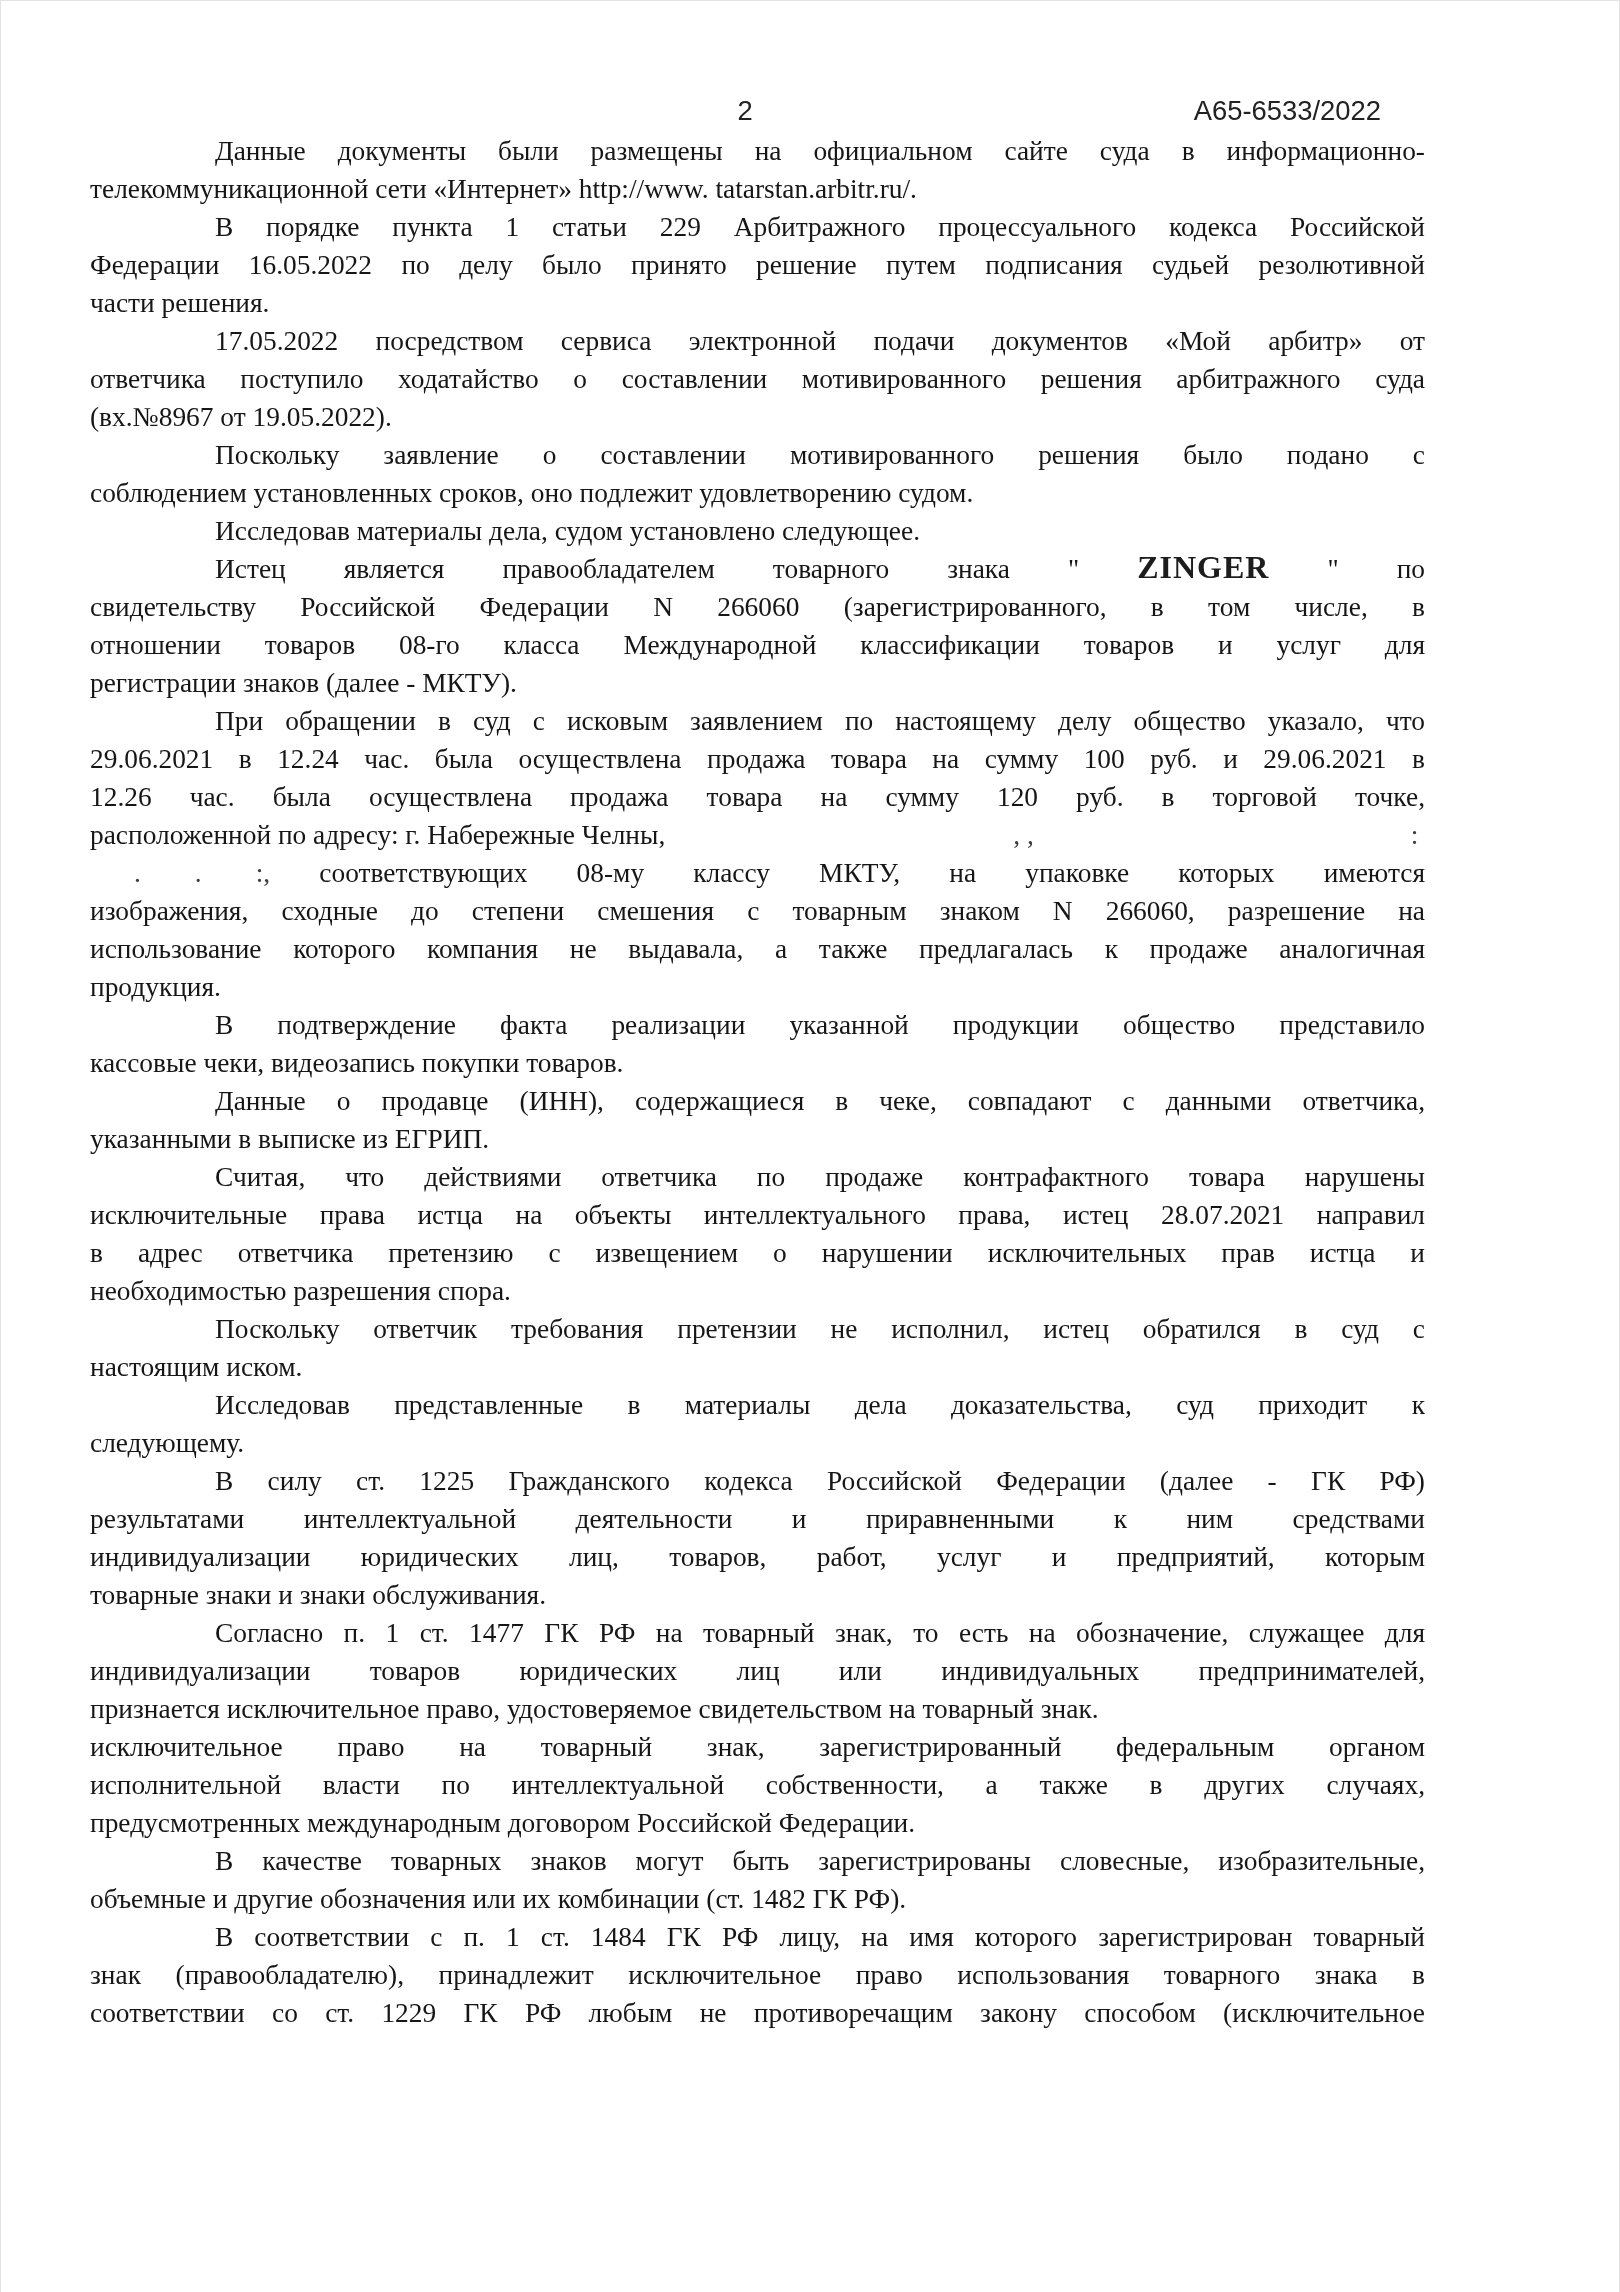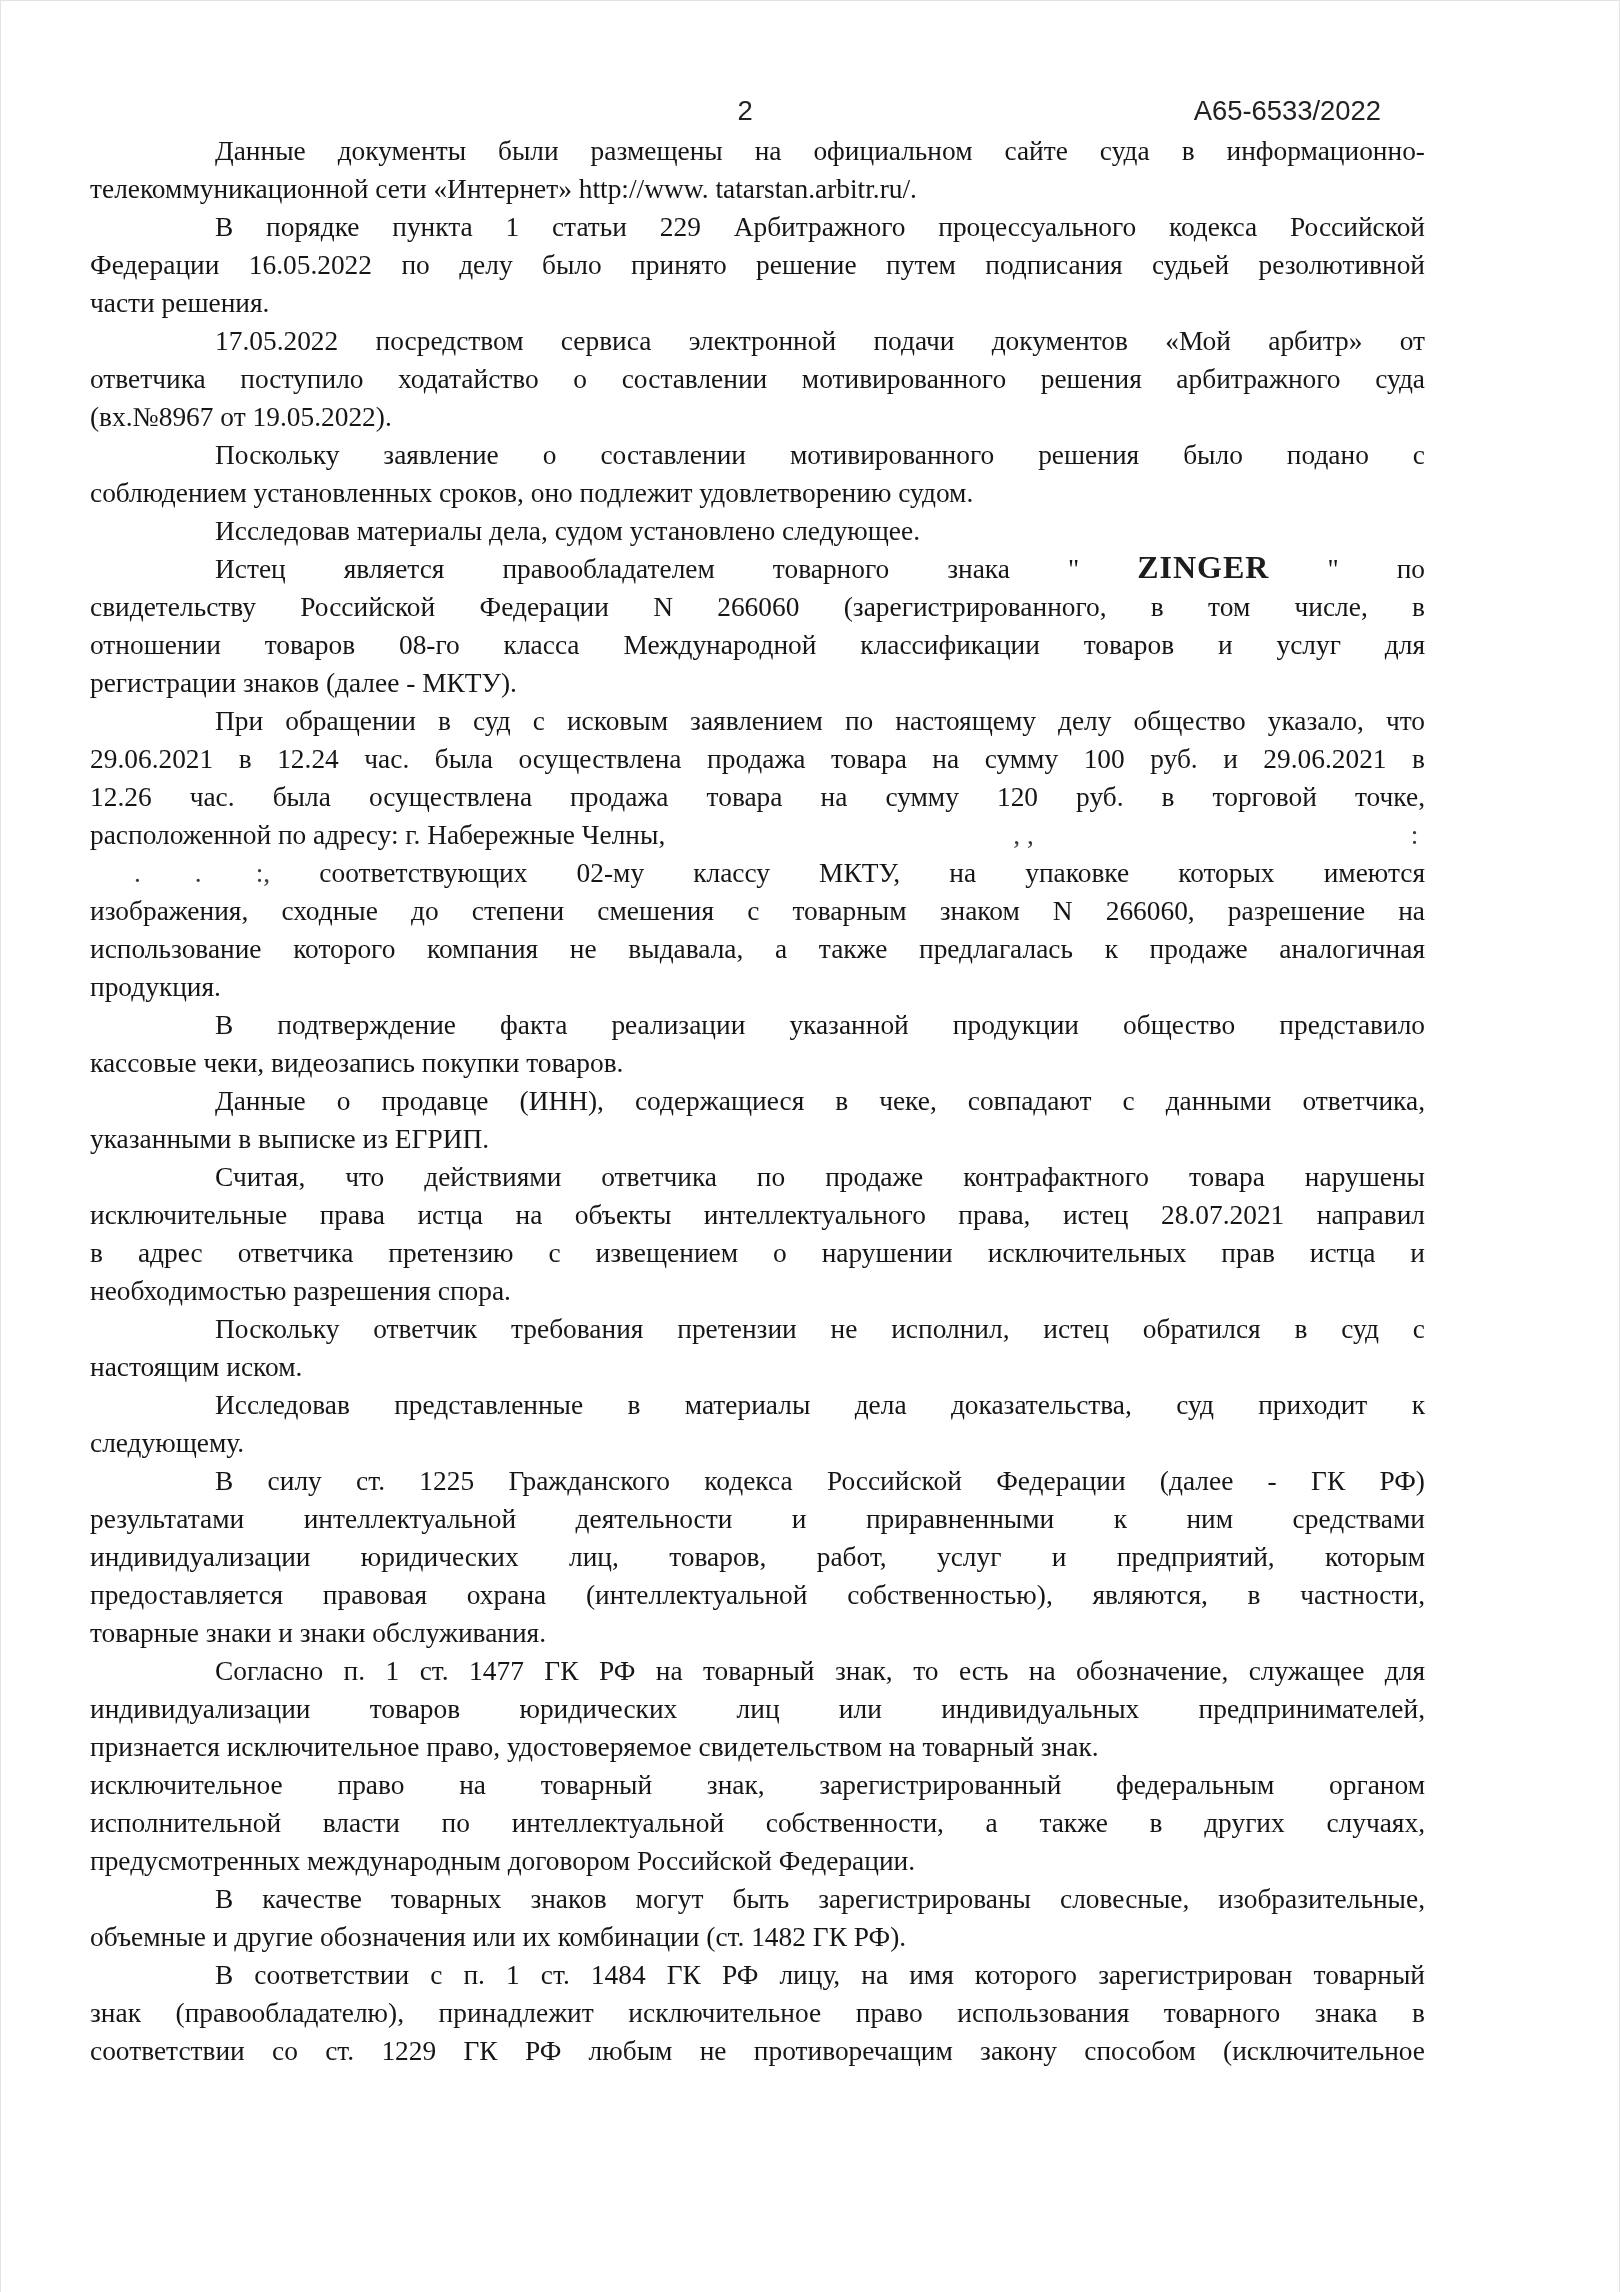--- a/index.html
+++ b/index.html
@@ -60,21 +60,21 @@
         <div class="line just indent"><span>Истец является правообладателем товарного знака " </span><span class="zinger">ZINGER</span><span> " по</span></div>
         <div class="line just"><span>свидетельству Российской Федерации N 266060 (зарегистрированного, в том числе, в</span></div>
         <div class="line just"><span>отношении товаров 08-го класса Международной классификации товаров и услуг для</span></div>
         <div class="line left"><span>регистрации знаков (далее - МКТУ).</span></div>
       </div>
       <div class="para">
         <div class="line just indent"><span>При обращении в суд с исковым заявлением по настоящему делу общество указало, что</span></div>
         <div class="line just"><span>29.06.2021 в 12.24 час. была осуществлена продажа товара на сумму 100 руб. и 29.06.2021 в</span></div>
         <div class="line just"><span>12.26 час. была осуществлена продажа товара на сумму 120 руб. в торговой точке,</span></div>
         <div class="line left"><span>расположенной по адресу: г. Набережные Челны,</span><span class="gap" style="width: 348px;"></span><span class="trace">, ,</span><span class="gap" style="width: 377px;"></span><span class="trace">:</span></div>
-        <div class="line just"><span class="gap" style="width: 44px;"></span><span class="trace">.</span><span class="gap" style="width: 54px;"></span><span class="trace">.</span><span class="gap" style="width: 54px;"></span><span class="trace">:,</span><span> соответствующих 02-му классу МКТУ, на упаковке которых имеются</span></div>
+        <div class="line just"><span class="gap" style="width: 44px;"></span><span class="trace">.</span><span class="gap" style="width: 54px;"></span><span class="trace">.</span><span class="gap" style="width: 54px;"></span><span class="trace">:,</span><span> соответствующих 08-му классу МКТУ, на упаковке которых имеются</span></div>
         <div class="line just"><span>изображения, сходные до степени смешения с товарным знаком N 266060, разрешение на</span></div>
         <div class="line just"><span>использование которого компания не выдавала, а также предлагалась к продаже аналогичная</span></div>
         <div class="line left"><span>продукция.</span></div>
       </div>
       <div class="para">
         <div class="line just indent"><span>В подтверждение факта реализации указанной продукции общество представило</span></div>
         <div class="line left"><span>кассовые чеки, видеозапись покупки товаров.</span></div>
       </div>
       <div class="para">
         <div class="line just indent"><span>Данные о продавце (ИНН), содержащиеся в чеке, совпадают с данными ответчика,</span></div>
@@ -91,21 +91,20 @@
         <div class="line left"><span>настоящим иском.</span></div>
       </div>
       <div class="para">
         <div class="line just indent"><span>Исследовав представленные в материалы дела доказательства, суд приходит к</span></div>
         <div class="line left"><span>следующему.</span></div>
       </div>
       <div class="para">
         <div class="line just indent"><span>В силу ст. 1225 Гражданского кодекса Российской Федерации (далее - ГК РФ)</span></div>
         <div class="line just"><span>результатами интеллектуальной деятельности и приравненными к ним средствами</span></div>
         <div class="line just"><span>индивидуализации юридических лиц, товаров, работ, услуг и предприятий, которым</span></div>
-        <div class="line just"><span>предоставляется правовая охрана (интеллектуальной собственностью), являются, в частности,</span></div>
         <div class="line left"><span>товарные знаки и знаки обслуживания.</span></div>
       </div>
       <div class="para">
         <div class="line just indent"><span>Согласно п. 1 ст. 1477 ГК РФ на товарный знак, то есть на обозначение, служащее для</span></div>
         <div class="line just"><span>индивидуализации товаров юридических лиц или индивидуальных предпринимателей,</span></div>
         <div class="line left"><span>признается исключительное право, удостоверяемое свидетельством на товарный знак.</span></div>
       </div>
       <div class="para">
         <div class="line just"><span>исключительное право на товарный знак, зарегистрированный федеральным органом</span></div>
         <div class="line just"><span>исполнительной власти по интеллектуальной собственности, а также в других случаях,</span></div>

